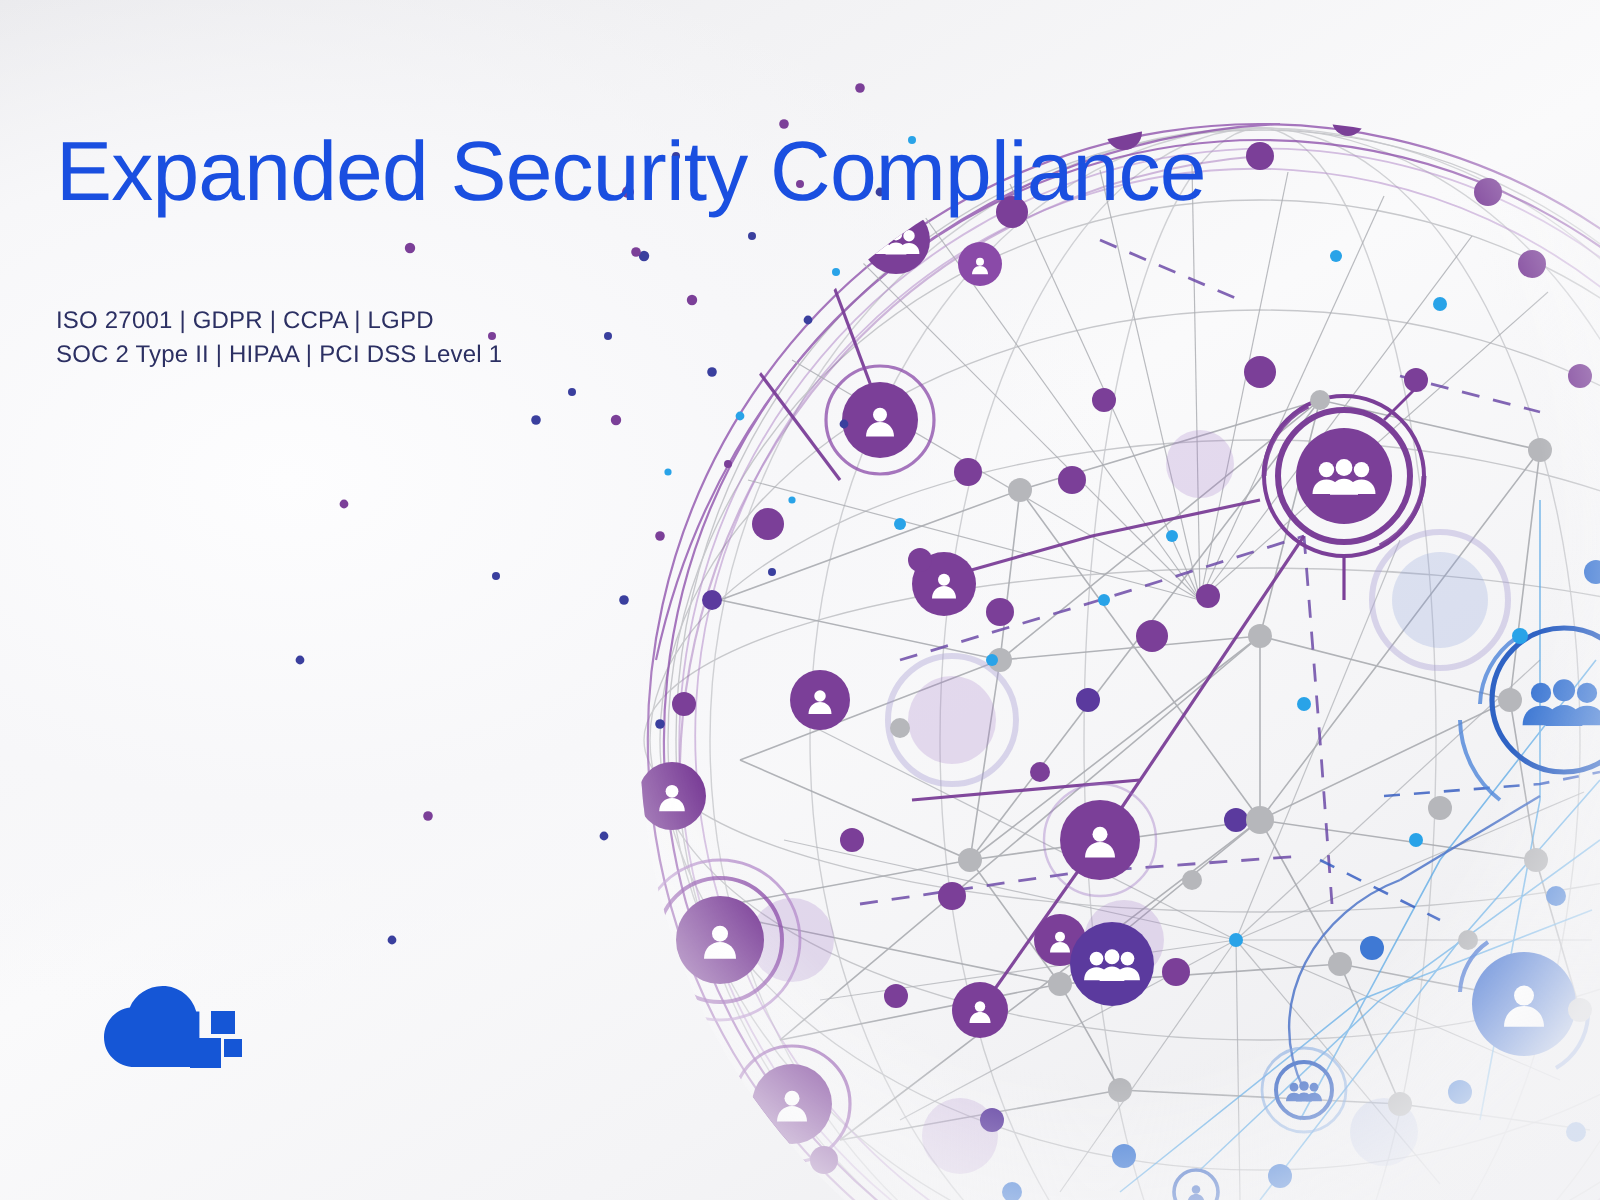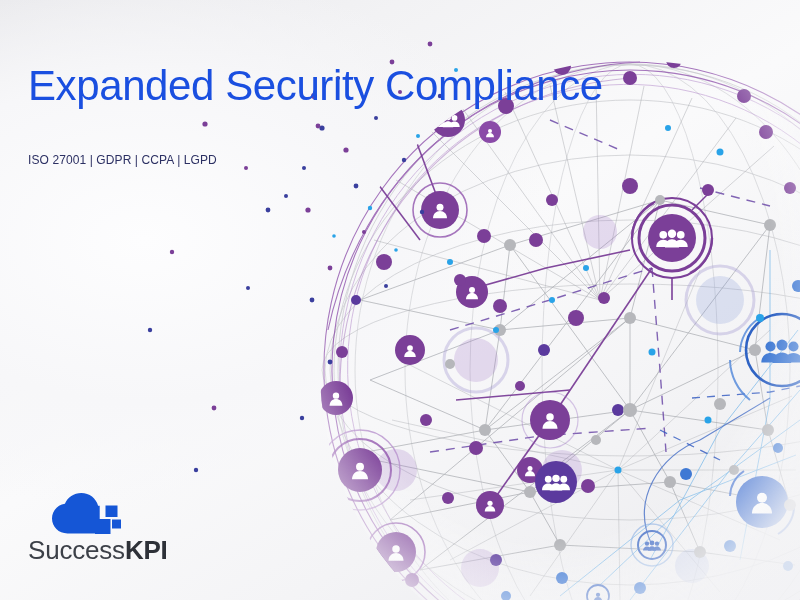--- a/index.html
+++ b/index.html
@@ -496,27 +496,25 @@
       <circle cx="248" cy="288" r="2"></circle>
         <circle cx="196" cy="470" r="2.2"></circle>
       <circle cx="286" cy="196" r="2"></circle>
     </g>
   </svg>
 
   <div class="title">Expanded Security Compliance</div>
 
   <div class="subtitle">
     <span class="line">ISO 27001 | GDPR | CCPA | LGPD</span>
+    <span class="line">SOC 2 Type II | HIPAA | PCI DSS Level 1</span>
   </div>
 
   <div class="logo">
     <svg class="logo-mark" width="78" height="46" viewBox="0 0 78 46">
       <path d="M17.5 43.5C8.6 43.5 2 36.9 2 28.6c0-7.6 5.5-13.9 12.9-14.9C17.6 7.3 24 3 31.3 3c8.1 0 14.9 5.4 16.8 12.7h1.6v27.8z" fill="#1556d6"></path>
       <rect x="45" y="29" width="15.5" height="15" fill="#1556d6"></rect>
       <rect x="55.5" y="15.5" width="12" height="11.5" fill="#1556d6"></rect>
       <rect x="62" y="29.5" width="9" height="9" fill="#1556d6"></rect>
     </svg>
-    <div class="logo-word">
-      <span>Success</span><span class="kpi">KPI</span>
-    </div>
   </div>
 
 </div>
 
 </body></html>

